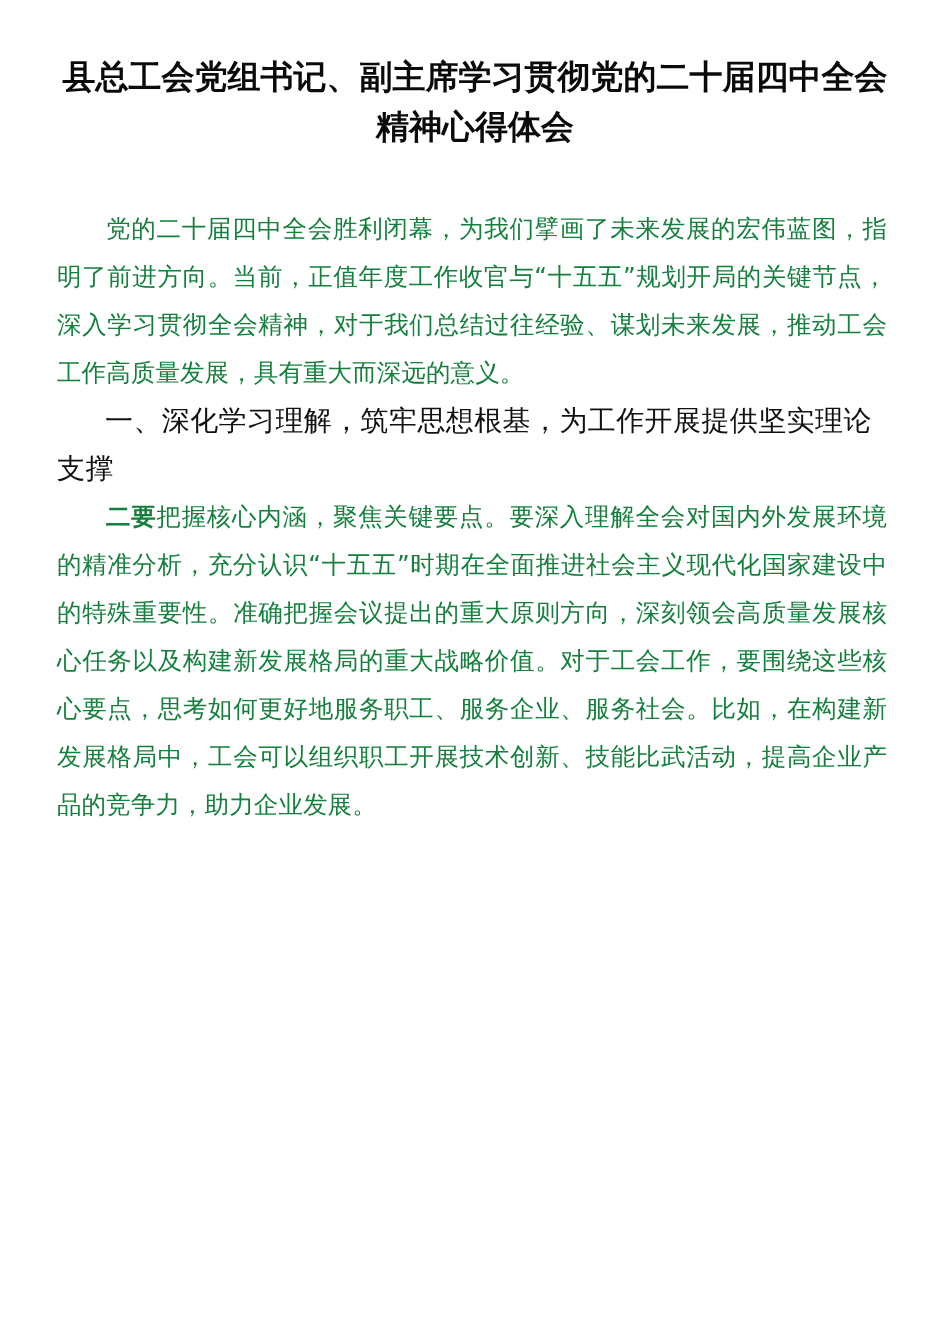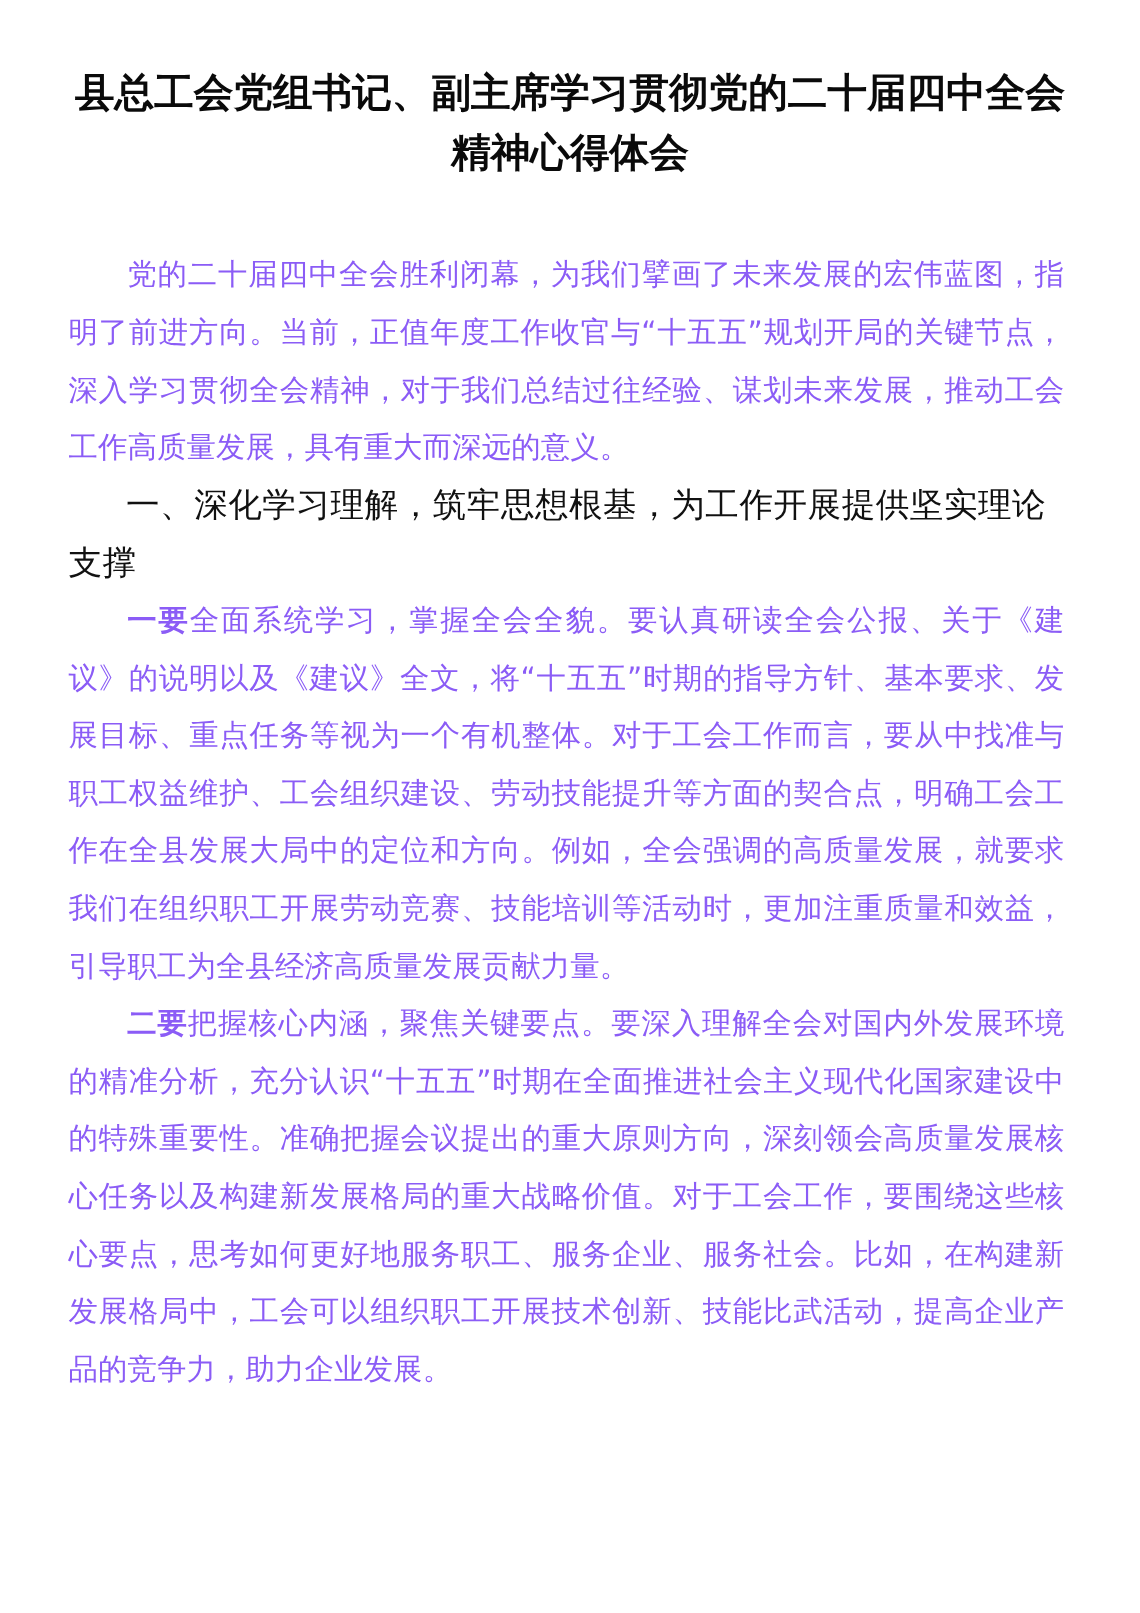--- a/index.html
+++ b/index.html
@@ -43,21 +43,21 @@
     left: 57px;
     top: 205px;
     width: 830px;
   }
 
   p.para {
     margin: 0;
     font-family: "DejaVu Sans", "Liberation Sans", sans-serif;
     font-size: 24.5px;
     line-height: 48px;
-    color: #8b5cf6;
+    color: #15803d;
     text-align: justify;
     text-justify: inter-character;
     text-indent: 49px;
     word-break: break-all;
     letter-spacing: 0.1px;
   }
 
   
   p.section-heading {
     margin: 0;
@@ -86,20 +86,19 @@
 <div id="page">
 
   <div class="doc-title">县总工会党组书记、副主席学习贯彻党的二十届四中全会精神心得体会</div>
 
   <div class="body-block">
 
     <p class="para">党的二十届四中全会胜利闭幕，为我们擘画了未来发展的宏伟蓝图，指明了前进方向。当前，正值年度工作收官与“十五五”规划开局的关键节点，深入学习贯彻全会精神，对于我们总结过往经验、谋划未来发展，推动工会工作高质量发展，具有重大而深远的意义。</p>
 
     <p class="section-heading">一、深化学习理解，筑牢思想根基，为工作开展提供坚实理论支撑</p>
 
-    <p class="para"><b class="lead">一要</b><span>全面系统学习，掌握全会全貌。要认真研读全会公报、关于《建议》的说明以及《建议》全文，将“十五五”时期的指导方针、基本要求、发展目标、重点任务等视为一个有机整体。对于工会工作而言，要从中找准与职工权益维护、工会组织建设、劳动技能提升等方面的契合点，明确工会工作在全县发展大局中的定位和方向。例如，全会强调的高质量发展，就要求我们在组织职工开展劳动竞赛、技能培训等活动时，更加注重质量和效益，引导职工为全县经济高质量发展贡献力量。</span></p>
 
     <p class="para"><b class="lead">二要</b><span>把握核心内涵，聚焦关键要点。要深入理解全会对国内外发展环境的精准分析，充分认识“十五五”时期在全面推进社会主义现代化国家建设中的特殊重要性。准确把握会议提出的重大原则方向，深刻领会高质量发展核心任务以及构建新发展格局的重大战略价值。对于工会工作，要围绕这些核心要点，思考如何更好地服务职工、服务企业、服务社会。比如，在构建新发展格局中，工会可以组织职工开展技术创新、技能比武活动，提高企业产品的竞争力，助力企业发展。</span></p>
 
 
   </div>
 
 </div>
 
 </body></html>

